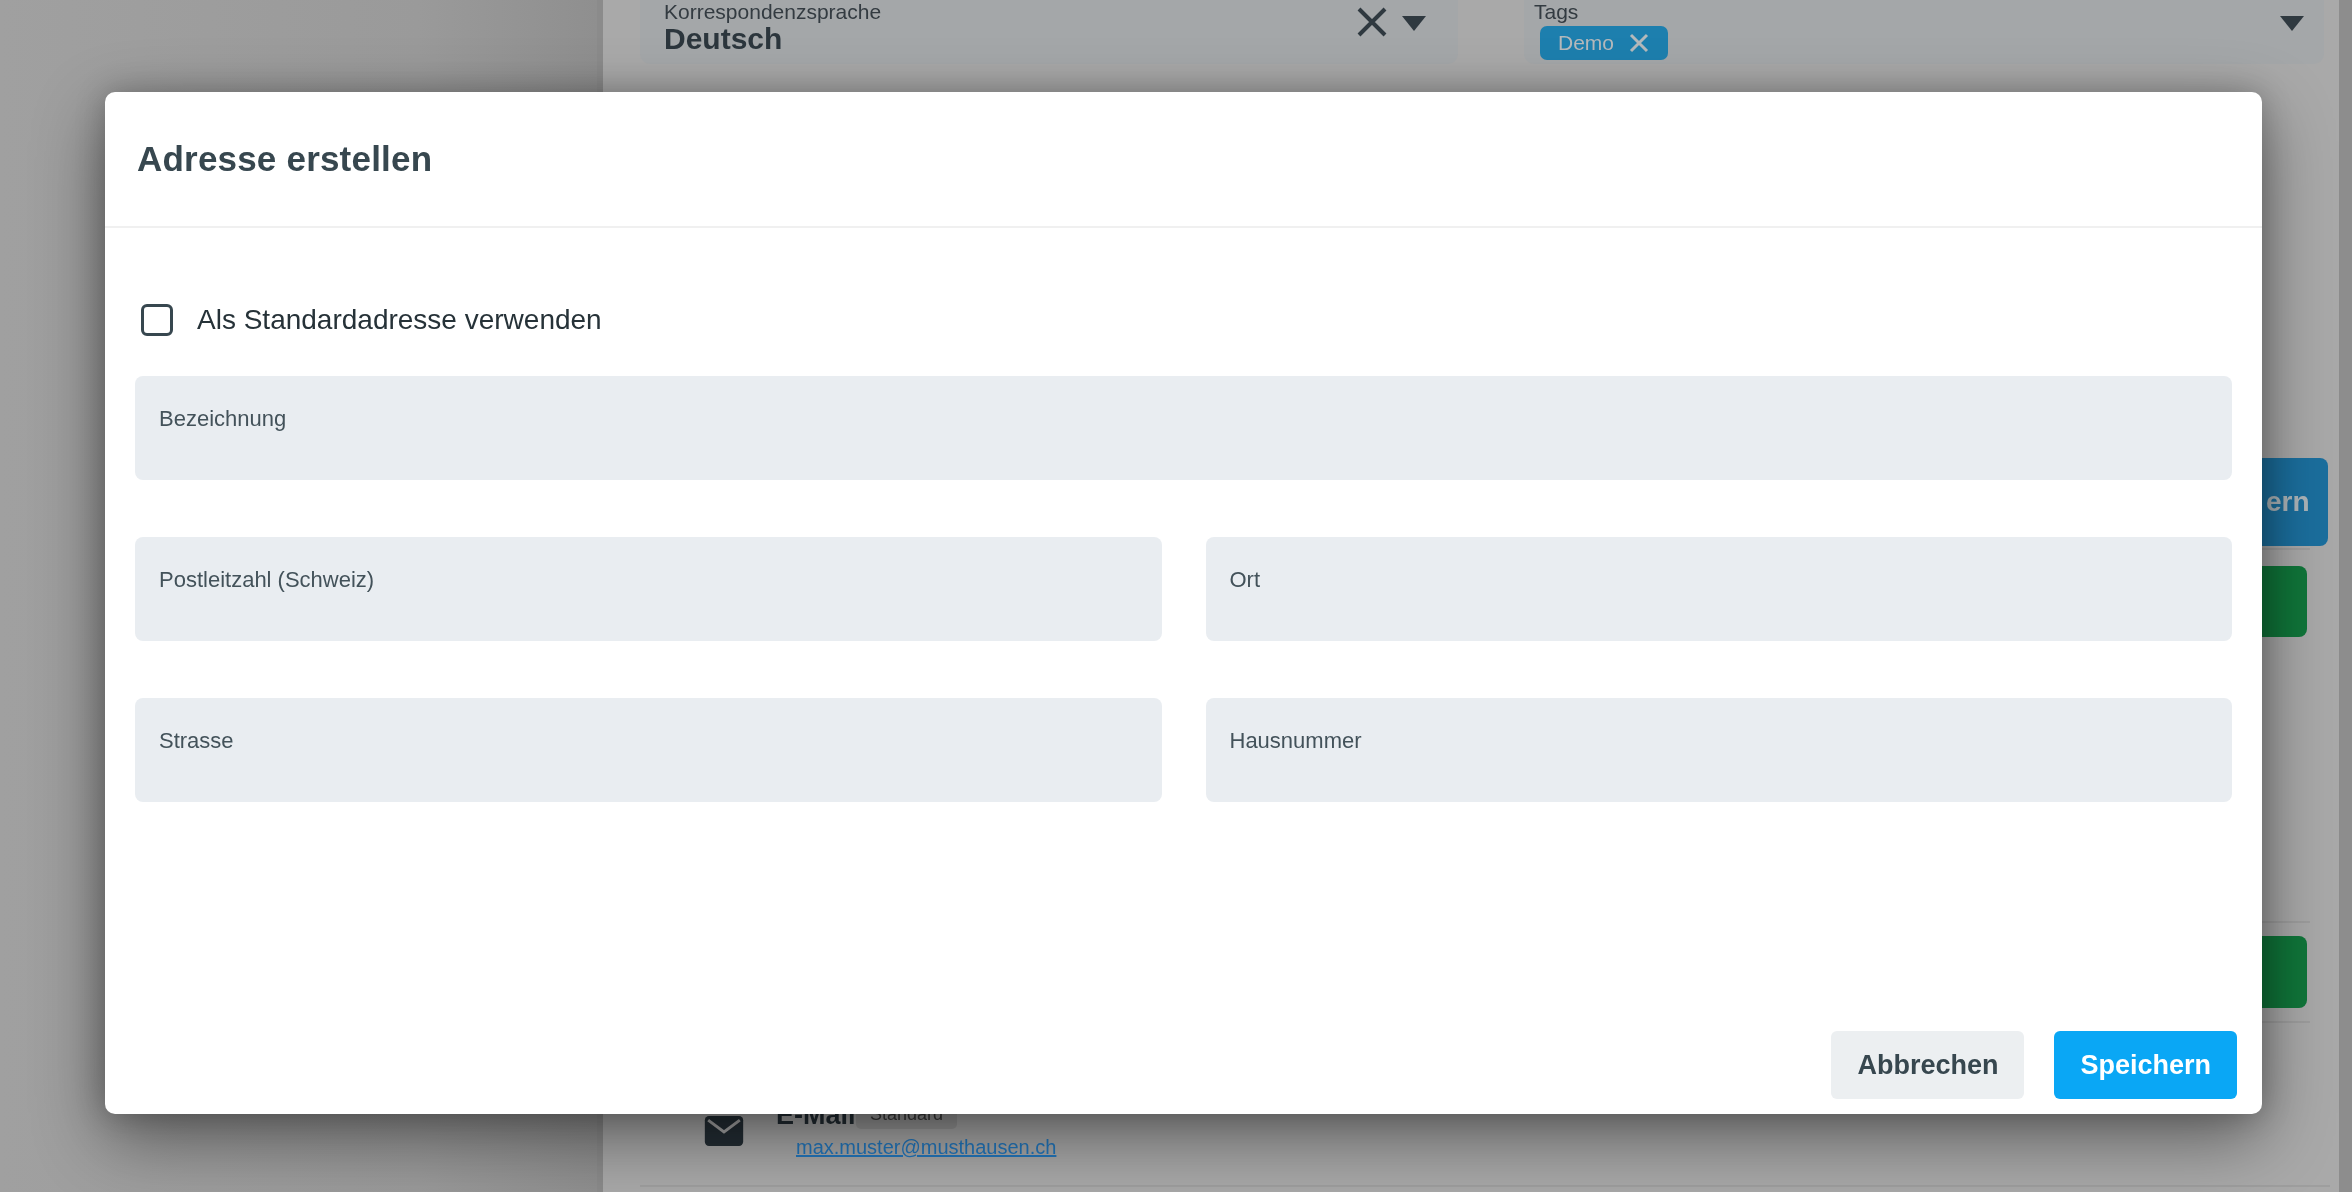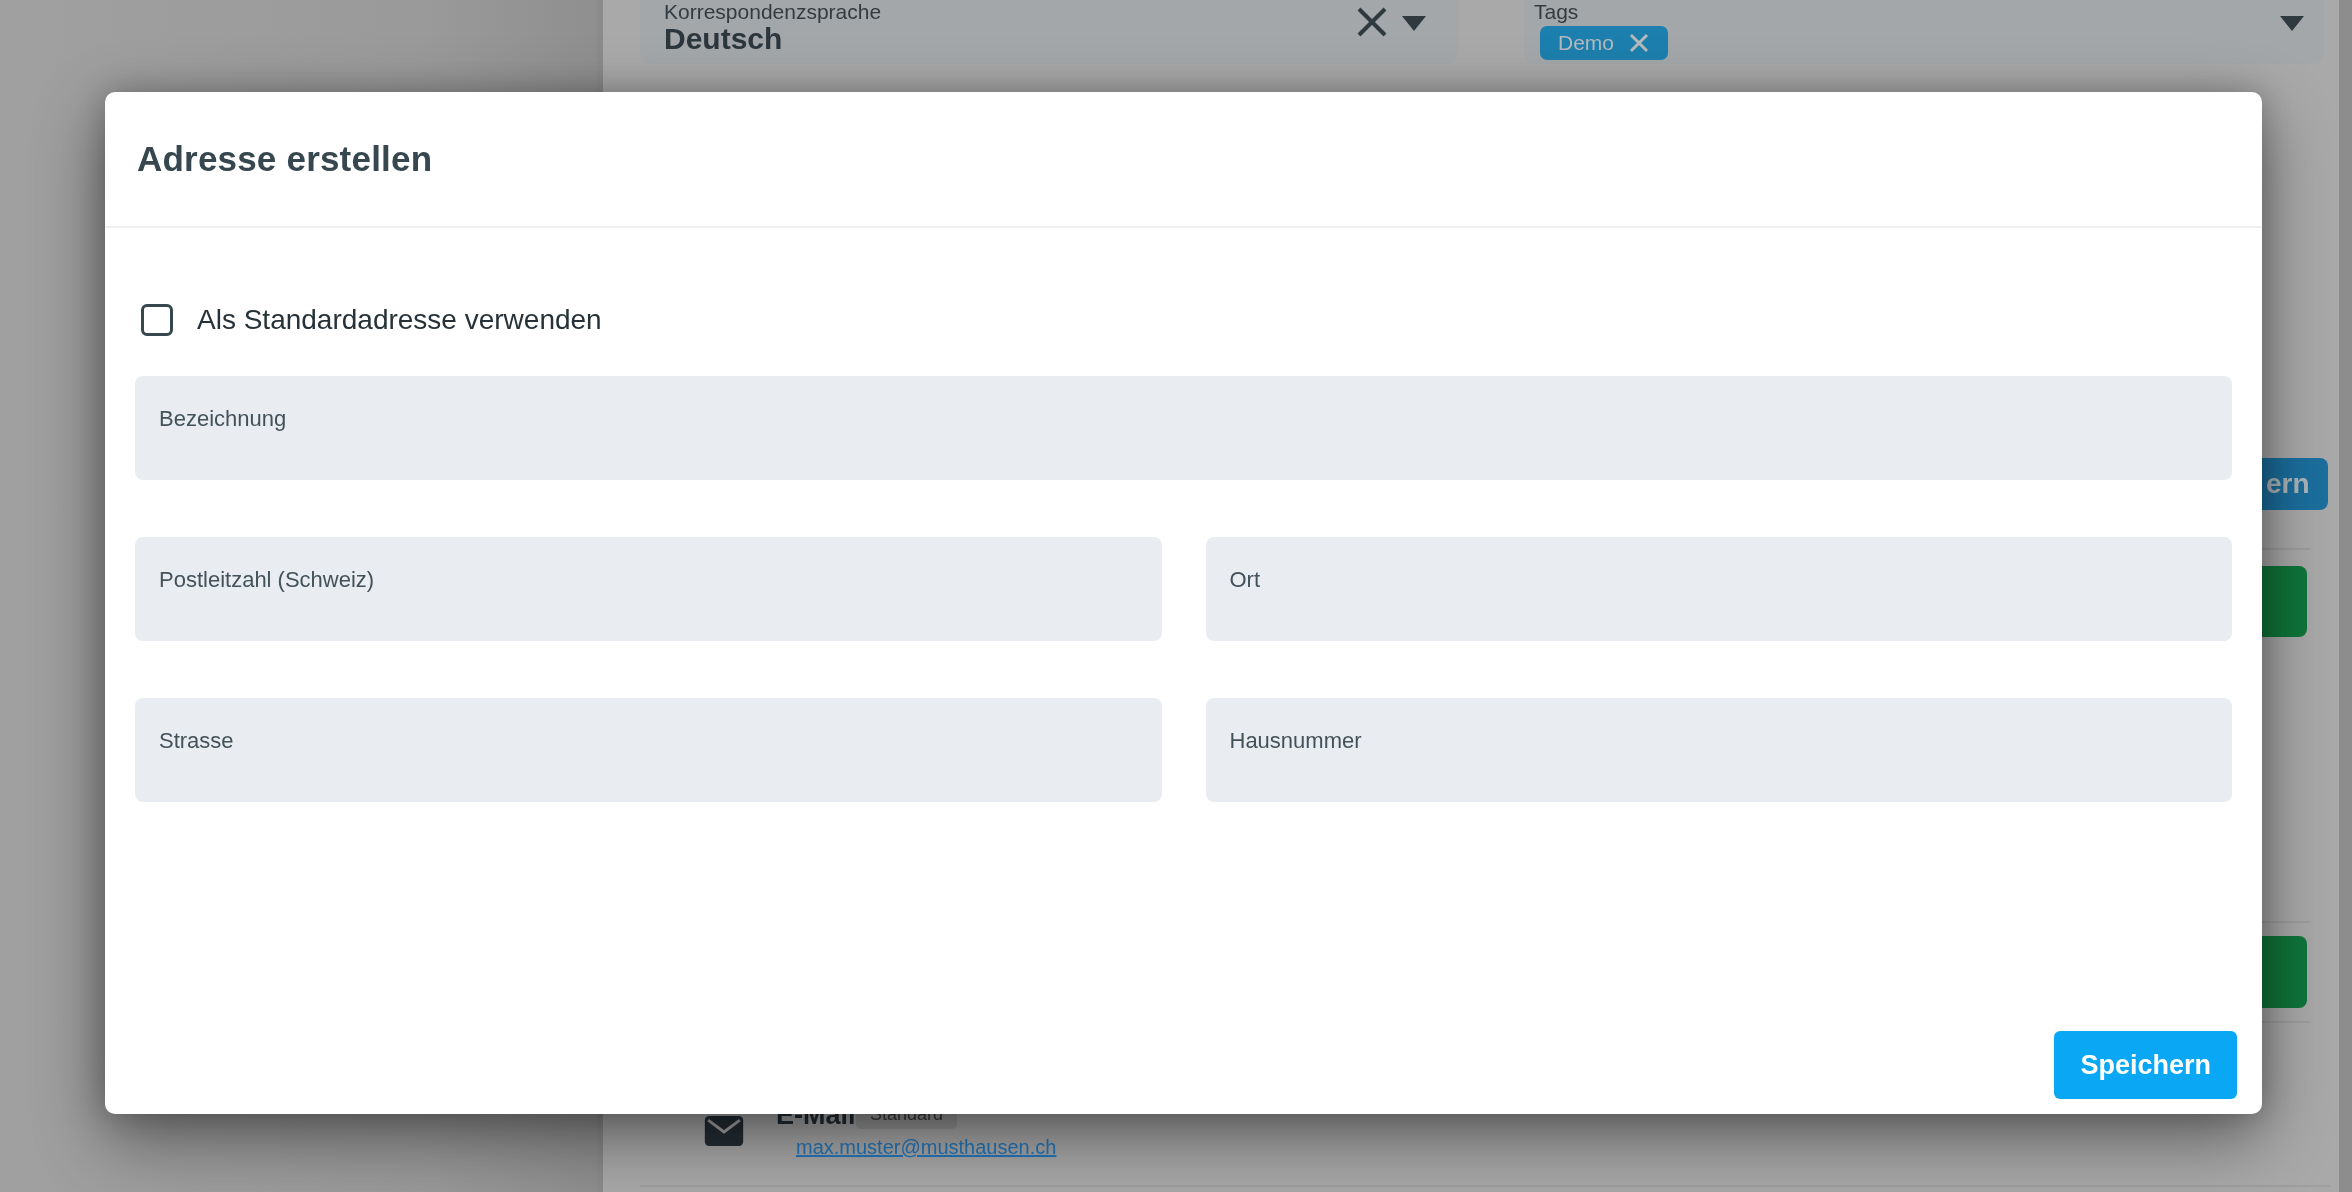--- a/index.html
+++ b/index.html
@@ -58,21 +58,21 @@
     display:flex; align-items:center; gap:14px; padding:0 18px;
   }
   .tag-chip-label { font-size:21px; color:#b5b9bb; }
   .tags-caret { position:absolute; left:756px; top:38px; }
 
   .side-btn {
     position:absolute; border-radius:8px; z-index:1;
     display:flex; align-items:center;
   }
   .side-btn-blue {
-    left:2238px; top:458px; width:90px; height:52px;
+    left:2238px; top:458px; width:90px; height:88px;
     background:#1b6f9e; color:#aeb6ba;
     font-size:28px; font-weight:600; padding-left:28px;align-items:center;
   }
   .side-btn-green1 { left:2238px; top:566px; width:69px; height:71px; background:#10763a; }
   .side-btn-green2 { left:2238px; top:936px; width:69px; height:72px; background:#10763a; }
   .bg-divider { position:absolute; height:2px; background:#9e9e9e; }
   .bg-div-1 { left:2248px; top:548px; width:62px; }
   .bg-div-2 { left:2248px; top:921px; width:62px; }
   .bg-div-3 { left:2248px; top:1021px; width:62px; }
   .bg-div-bottom { left:640px; top:1185px; width:1690px; }
@@ -228,17 +228,18 @@
           <span class="field-label">Strasse</span>
         </div>
         <div class="field">
           <span class="field-label">Hausnummer</span>
         </div>
 
       </div>
     </div>
 
     <div class="modal-footer">
+      <button class="btn btn-cancel">Abbrechen</button>
       <button class="btn btn-save">Speichern</button>
     </div>
   </div>
 
 </div>
 
 </body></html>

